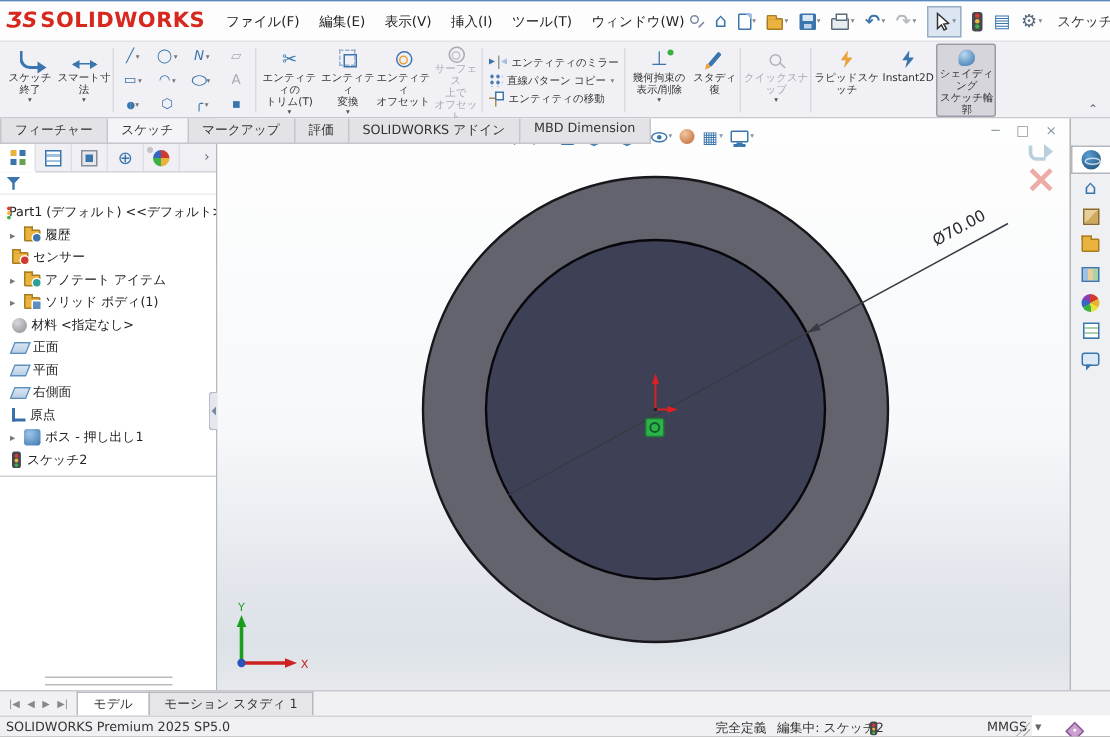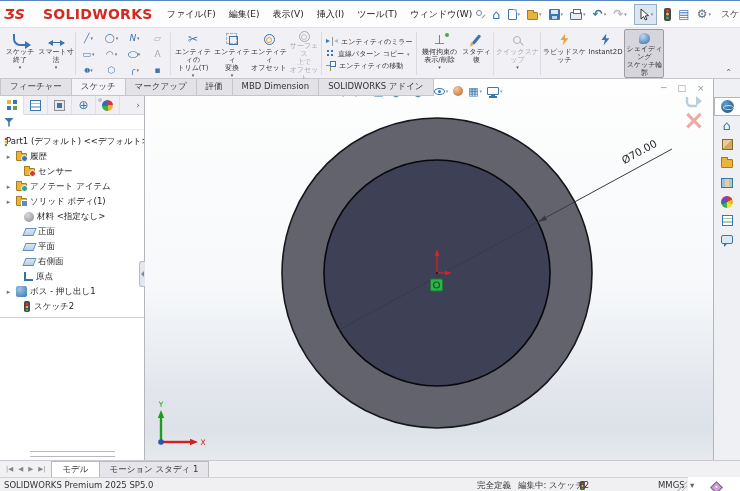--- a/index.html
+++ b/index.html
@@ -1,20 +1,20 @@
 <!DOCTYPE html>
 <html><head>
 <meta charset="utf-8">
 <style>
   html,body{margin:0;padding:0;background:#888;}
   *{box-sizing:border-box;}
   .app{position:relative;width:740px;height:491px;background:#fff;font-family:"DejaVu Sans",sans-serif;overflow:hidden;border-top:1px solid #5a87c0;}
   
   .titlebar{position:absolute;left:0;top:0;width:740px;height:27px;background:#fdfdfd;display:flex;align-items:center;padding:0 4px;border-bottom:1px solid #e2e2e6;}
-  .logo{display:flex;align-items:baseline;margin-right:14px;white-space:nowrap;gap:16px;}
+  .logo{display:flex;align-items:baseline;margin-right:14px;white-space:nowrap;}
   .logo .zs{color:#d6281e;font-weight:bold;font-style:italic;font-size:14px;margin-right:2px;}
   .logo .sw{color:#d6281e;font-size:14px;font-weight:bold;letter-spacing:.3px;}
   .menus{display:flex;gap:13px;font-size:9px;color:#222;white-space:nowrap;}
   .menus span{cursor:default;}
   .pin{width:9px;height:9px;position:relative;margin:0 8px 0 10px;}
   .pin::before{content:"";position:absolute;top:0;right:0;width:4px;height:4px;border:1px solid #7a8aa0;border-radius:50%;}
   .pin::after{content:"";position:absolute;left:1px;bottom:0;width:1px;height:5px;background:#7a8aa0;transform:rotate(45deg);}
   .qat{display:flex;align-items:center;gap:3px;}
   .tbtn{display:flex;align-items:center;gap:1px;padding:1px 2px;}
   .tcaret{font-size:5px;color:#888;}
@@ -98,21 +98,21 @@
   .pt1{width:10px;height:10px;position:relative;}
   .pt1::before{content:"";position:absolute;left:0;top:0;width:4px;height:4px;background:#e8b33c;box-shadow:6px 0 0 #3a76ad,0 6px 0 #3a76ad,6px 6px 0 #67a34c;}
   .pt2{width:11px;height:11px;border:1px solid #3a76ad;background:repeating-linear-gradient(#fff 0 2px,#9fc0e0 2px 3.5px);}
   .pt3{width:11px;height:11px;border:1px solid #8a8f98;background:#e8e8ec;display:grid;place-items:center;}
   .pt3::after{content:"";width:5px;height:5px;background:#3a76ad;}
   .g-target{color:#3a76ad;font-size:12px;line-height:1;}
   .pt5{width:11px;height:11px;border-radius:50%;background:conic-gradient(#d03a2f 0 25%,#e8b33c 0 50%,#3cb044 0 75%,#3566c4 0 100%);}
   .filterrow{height:15px;display:flex;align-items:center;padding:0 4px;border-bottom:1px solid #ecebf0;}
   .funnel{width:10px;height:9px;background:#3a76ad;clip-path:polygon(0 0,100% 0,58% 50%,58% 100%,42% 100%,42% 50%);}
   .tree{padding:4px 0 0 0;}
-  .trow{height:15px;display:flex;align-items:center;gap:3px;padding-left:24px;white-space:nowrap;overflow:hidden;}
+  .trow{height:15px;display:flex;align-items:center;gap:3px;padding-left:8px;white-space:nowrap;overflow:hidden;}
   .trow.haschild{padding-left:4px;}
   .trow.root{padding-left:3px;}
   .exp{color:#777;font-size:7px;width:9px;text-align:center;}
   .traffic.s{transform:scale(.85);transform-origin:left center;}
   .ti-fold{width:11px;height:8px;background:#eab33e;border:1px solid #a87d22;border-radius:1px;position:relative;flex:none;}
   .ti-fold::before{content:"";position:absolute;top:-2.5px;left:-1px;width:4px;height:1.5px;background:#eab33e;border:1px solid #a87d22;border-bottom:none;}
   .ti-fold::after{content:"";position:absolute;right:-2px;bottom:-2px;width:5px;height:5px;border-radius:50%;border:1px solid #fff;}
   .ti-fold.b-blue::after{background:#3a76ad;}
   .ti-fold.b-red::after{background:#d03a2f;}
   .ti-fold.b-teal::after{background:#2aa198;}
@@ -398,22 +398,22 @@
 郭</span>
     </div>
     <span class="rib-collapse">⌃</span>
   </div>
 
   <div class="tabstrip">
     <span class="ctab">フィーチャー</span>
     <span class="ctab active">スケッチ</span>
     <span class="ctab">マークアップ</span>
     <span class="ctab">評価</span>
+    <span class="ctab">SOLIDWORKS アドイン</span>
     <span class="ctab">MBD Dimension</span>
-    <span class="ctab">SOLIDWORKS アドイン</span>
   </div>
   <span class="wdot"></span>
 
   <div class="leftpanel">
     <div class="paneltabs">
       <span class="ptab active">
           <span class="pt1"></span>
         </span>
       <span class="ptab">
           <span class="pt2"></span>

